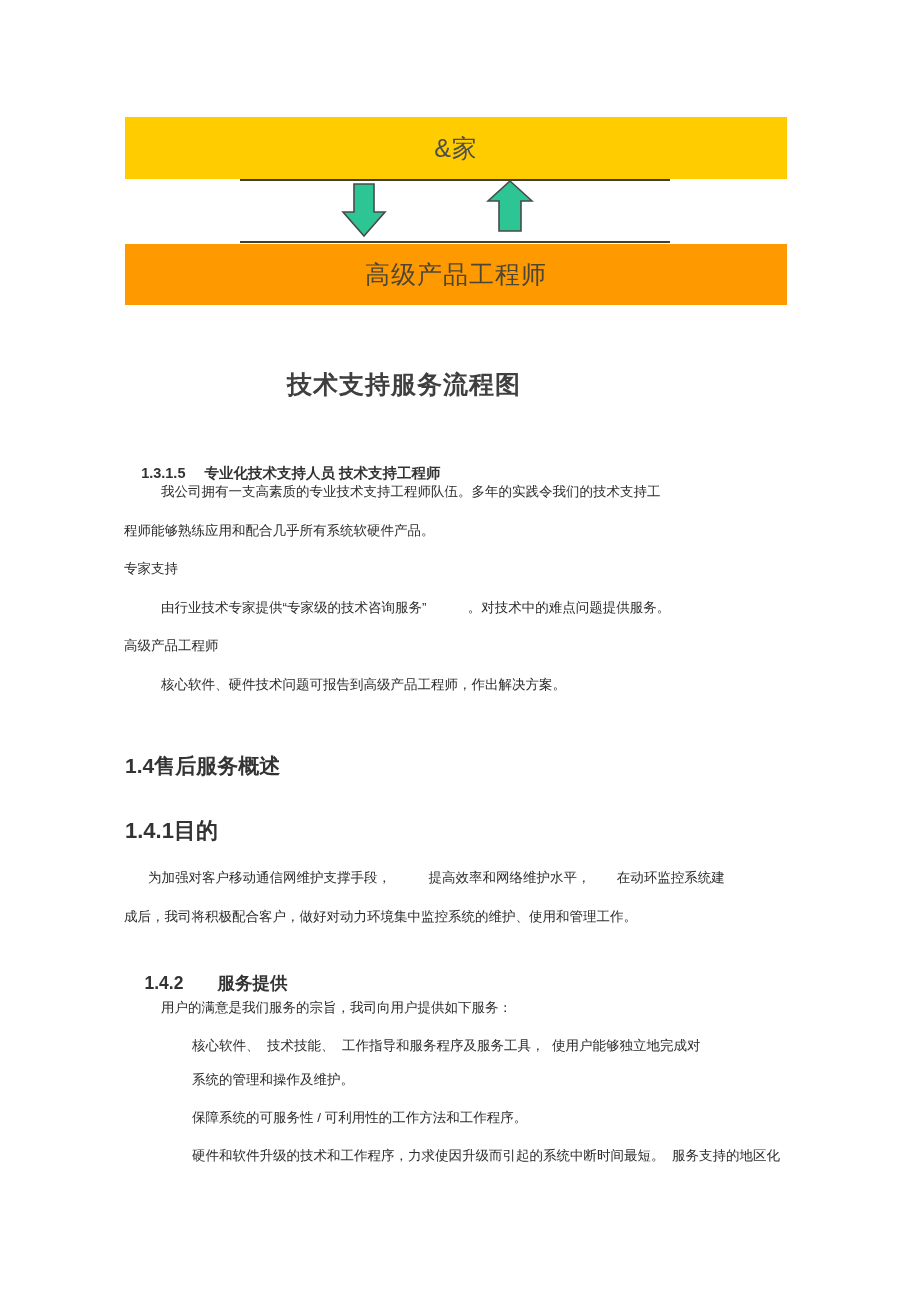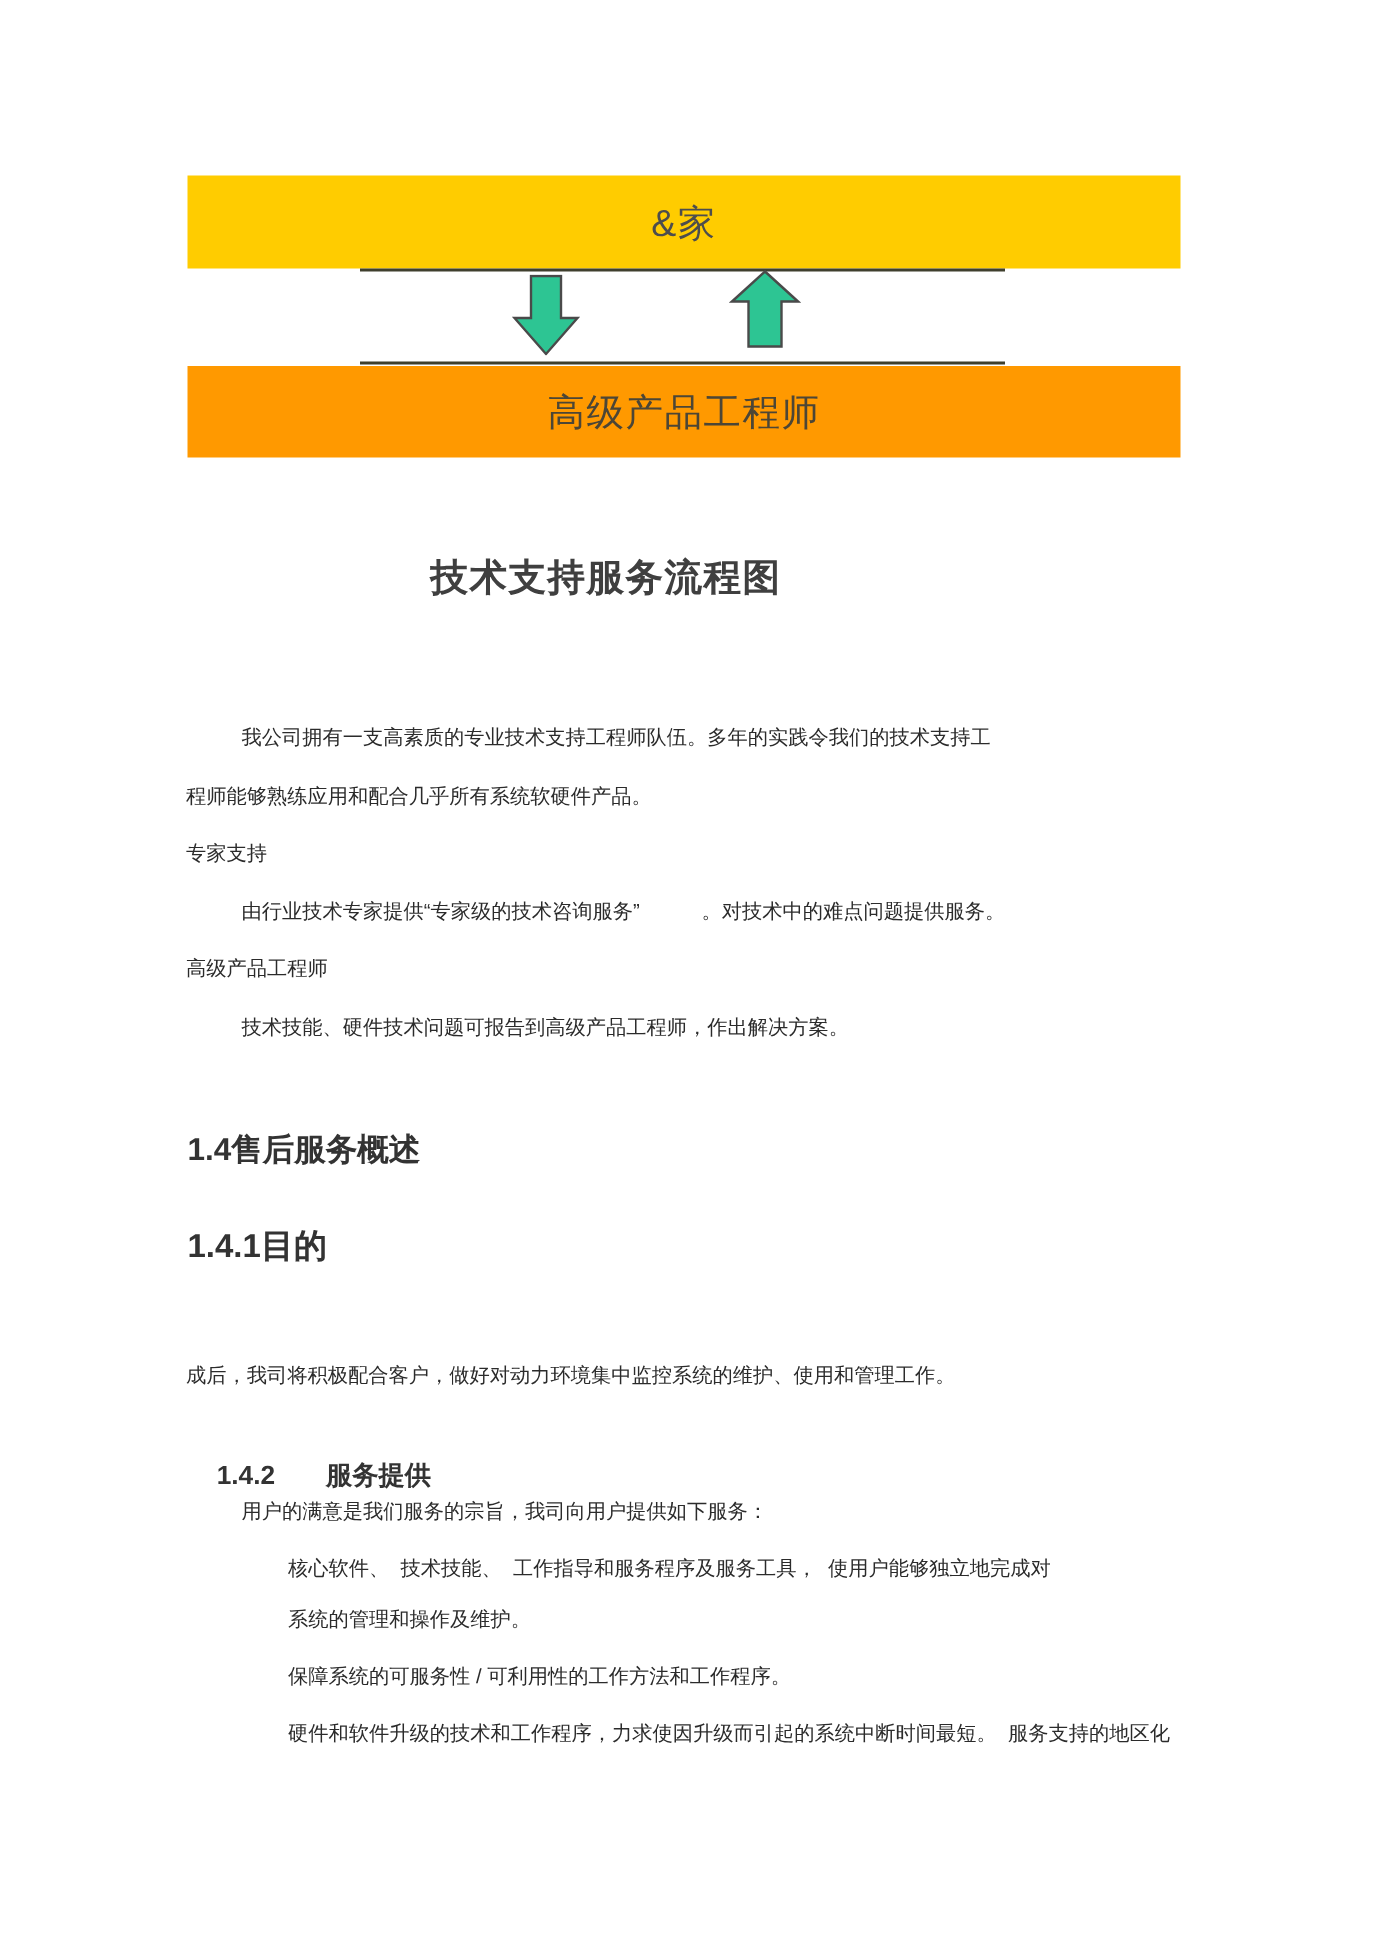--- a/index.html
+++ b/index.html
@@ -56,32 +56,36 @@
 
     <div class="connector connector-bottom"></div>
 
     <div class="bar bar-bottom">
       <span class="bar-label" style="color:#4c4636;">高级产品工程师</span>
     </div>
   </div>
 
   <div class="doc-title">技术支持服务流程图</div>
 
+  <div class="h1315">
+    <span class="sec-num">1.3.1.5</span><span class="sec-title">专业化技术支持人员 技术支持工程师</span>
+  </div>
 
   <div class="line" style="left:161px;top:482px;">我公司拥有一支高素质的专业技术支持工程师队伍。多年的实践令我们的技术支持工</div>
   <div class="line" style="left:124px;top:521px;">程师能够熟练应用和配合几乎所有系统软硬件产品。</div>
   <div class="line" style="left:124px;top:559px;">专家支持</div>
   <div class="line" style="left:161px;top:598px;">由行业技术专家提供“专家级的技术咨询服务”           。对技术中的难点问题提供服务。</div>
   <div class="line" style="left:124px;top:636px;">高级产品工程师</div>
-  <div class="line" style="left:161px;top:675px;">技术技能、硬件技术问题可报告到高级产品工程师，作出解决方案。</div>
+  <div class="line" style="left:161px;top:675px;">核心软件、硬件技术问题可报告到高级产品工程师，作出解决方案。</div>
 
   <div class="h14">1.4售后服务概述</div>
 
   <div class="h141">1.4.1目的</div>
 
+  <div class="line" style="left:148px;top:868px;">为加强对客户移动通信网维护支撑手段，          提高效率和网络维护水平，       在动环监控系统建</div>
   <div class="line" style="left:124px;top:907px;">成后，我司将积极配合客户，做好对动力环境集中监控系统的维护、使用和管理工作。</div>
 
   <div class="h142">
     <span class="sec-num">1.4.2</span><span class="sec-title">服务提供</span>
   </div>
 
   <div class="line" style="left:161px;top:998px;">用户的满意是我们服务的宗旨，我司向用户提供如下服务：</div>
   <div class="line" style="left:192px;top:1036px;">核心软件、  技术技能、  工作指导和服务程序及服务工具，  使用户能够独立地完成对</div>
   <div class="line" style="left:192px;top:1070px;">系统的管理和操作及维护。</div>
   <div class="line" style="left:192px;top:1108px;">保障系统的可服务性 / 可利用性的工作方法和工作程序。</div>

